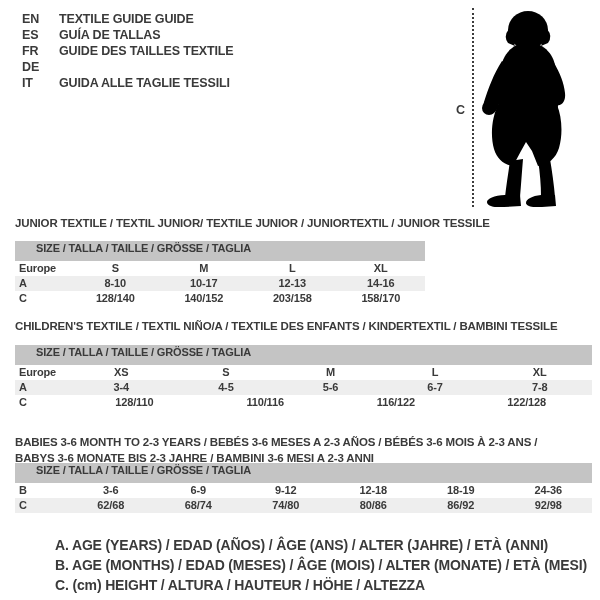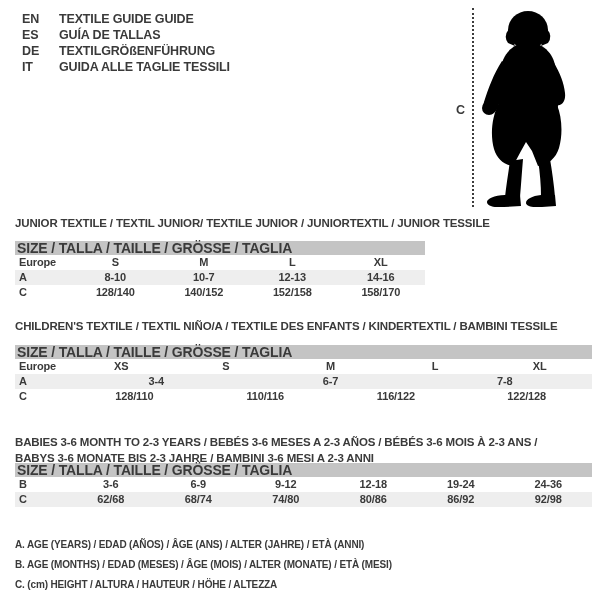--- a/index.html
+++ b/index.html
@@ -21,46 +21,49 @@
   .tbl-title{position:absolute;white-space:nowrap;}
   .title-line{font-size:11.5px;line-height:16px;}
   #table-0-title{left:15px;top:215px;}
   #table-1-title{left:15px;top:318px;}
   #table-2-title{left:15px;top:434px;}
   
   .size-table{position:absolute;}
   #table-0{left:15px;top:241px;width:410px;--lw:56px;}
   #table-1{left:15px;top:345px;width:577px;--lw:54px;}
   #table-2{left:15px;top:463px;width:577px;--lw:52px;}
-  .size-bar{background:#c4c4c4;height:14px;line-height:14px;font-size:14px;padding-left:2px;}
+  .size-bar{background:#c4c4c4;height:20px;line-height:14px;font-size:11px;padding-left:21px;}
   .trow{display:flex;height:15px;line-height:15px;font-size:11px;}
   .trow.shaded{background:#eeeeee;}
   .trow .lbl{width:var(--lw);padding-left:4px;box-sizing:border-box;text-align:left;}
   .trow .val{flex:1;text-align:center;}
   
   .legend{position:absolute;left:15px;top:535px;}
-  .legend-line{font-size:10px;line-height:20px;white-space:nowrap;}
+  .legend-line{font-size:14px;line-height:20px;white-space:nowrap;margin-left:40px;}
 </style>
 </head>
 <body>
 
 <div class="page">
 
   <div class="langs">
     <div class="lang-row">
       <span class="lang-code">EN</span>
       <span class="lang-label">TEXTILE GUIDE GUIDE</span>
     </div>
     <div class="lang-row">
       <span class="lang-code">ES</span>
       <span class="lang-label">GUÍA DE TALLAS</span>
     </div>
     <div class="lang-row">
+      <span class="lang-code">FR</span>
+      <span class="lang-label">GUIDE DES TAILLES TEXTILE</span>
+    </div>
+    <div class="lang-row">
       <span class="lang-code">DE</span>
-      <span class="lang-label">TEXTILGRÖßENFÜHRUNG</span>
     </div>
     <div class="lang-row">
       <span class="lang-code">IT</span>
       <span class="lang-label">GUIDA ALLE TAGLIE TESSILI</span>
     </div>
   </div>
 
   <div class="measure-line"></div>
   <div class="measure-label">C</div>
   <svg class="baby" viewBox="0 0 88 198" xmlns="http://www.w3.org/2000/svg">
@@ -97,65 +100,67 @@
       <div class="trow">
         <div class="lbl">Europe</div>
         <div class="val">S</div>
         <div class="val">M</div>
         <div class="val">L</div>
         <div class="val">XL</div>
       </div>
       <div class="trow shaded">
         <div class="lbl">A</div>
         <div class="val">8-10</div>
-        <div class="val">10-7</div>
+        <div class="val">10-17</div>
         <div class="val">12-13</div>
         <div class="val">14-16</div>
       </div>
       <div class="trow">
         <div class="lbl">C</div>
         <div class="val">128/140</div>
         <div class="val">140/152</div>
-        <div class="val">152/158</div>
+        <div class="val">203/158</div>
         <div class="val">158/170</div>
       </div>
     </div>
   <div class="size-table" id="table-1">
       <div class="size-bar">SIZE / TALLA / TAILLE / GRÖSSE / TAGLIA</div>
       <div class="trow">
         <div class="lbl">Europe</div>
         <div class="val">XS</div>
         <div class="val">S</div>
         <div class="val">M</div>
         <div class="val">L</div>
         <div class="val">XL</div>
       </div>
       <div class="trow shaded">
         <div class="lbl">A</div>
         <div class="val">3-4</div>
+        <div class="val">4-5</div>
+        <div class="val">5-6</div>
         <div class="val">6-7</div>
         <div class="val">7-8</div>
       </div>
       <div class="trow">
         <div class="lbl">C</div>
         <div class="val">128/110</div>
         <div class="val">110/116</div>
         <div class="val">116/122</div>
         <div class="val">122/128</div>
       </div>
     </div>
   <div class="size-table" id="table-2">
       <div class="size-bar">SIZE / TALLA / TAILLE / GRÖSSE / TAGLIA</div>
       <div class="trow">
         <div class="lbl">B</div>
         <div class="val">3-6</div>
         <div class="val">6-9</div>
         <div class="val">9-12</div>
         <div class="val">12-18</div>
-        <div class="val">19-24</div>
+        <div class="val">18-19</div>
         <div class="val">24-36</div>
       </div>
       <div class="trow shaded">
         <div class="lbl">C</div>
         <div class="val">62/68</div>
         <div class="val">68/74</div>
         <div class="val">74/80</div>
         <div class="val">80/86</div>
         <div class="val">86/92</div>
         <div class="val">92/98</div>

